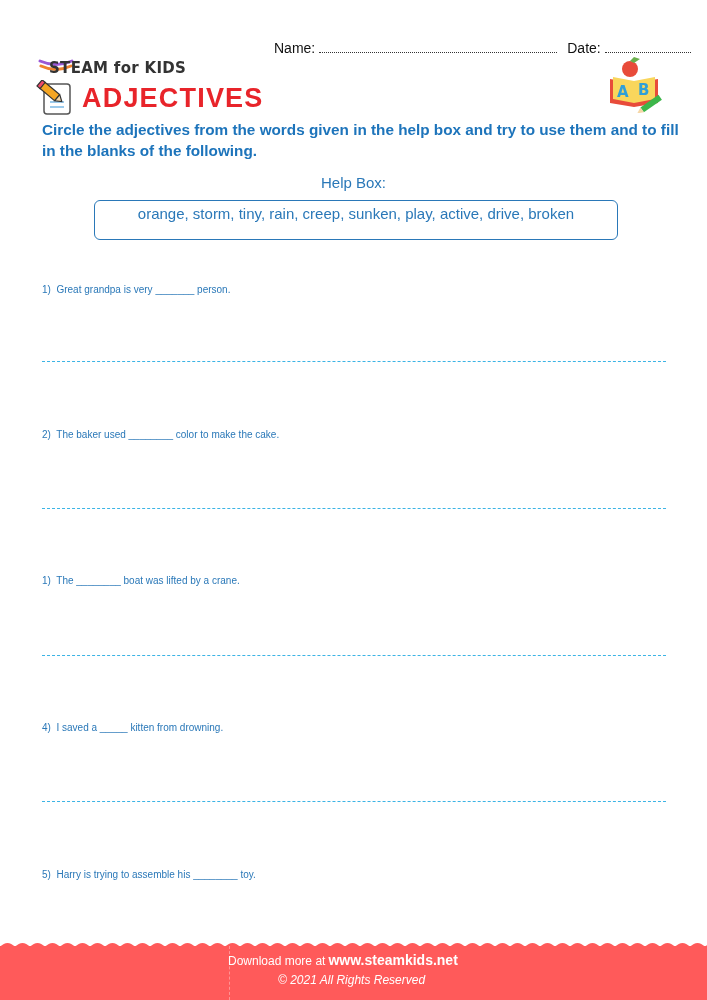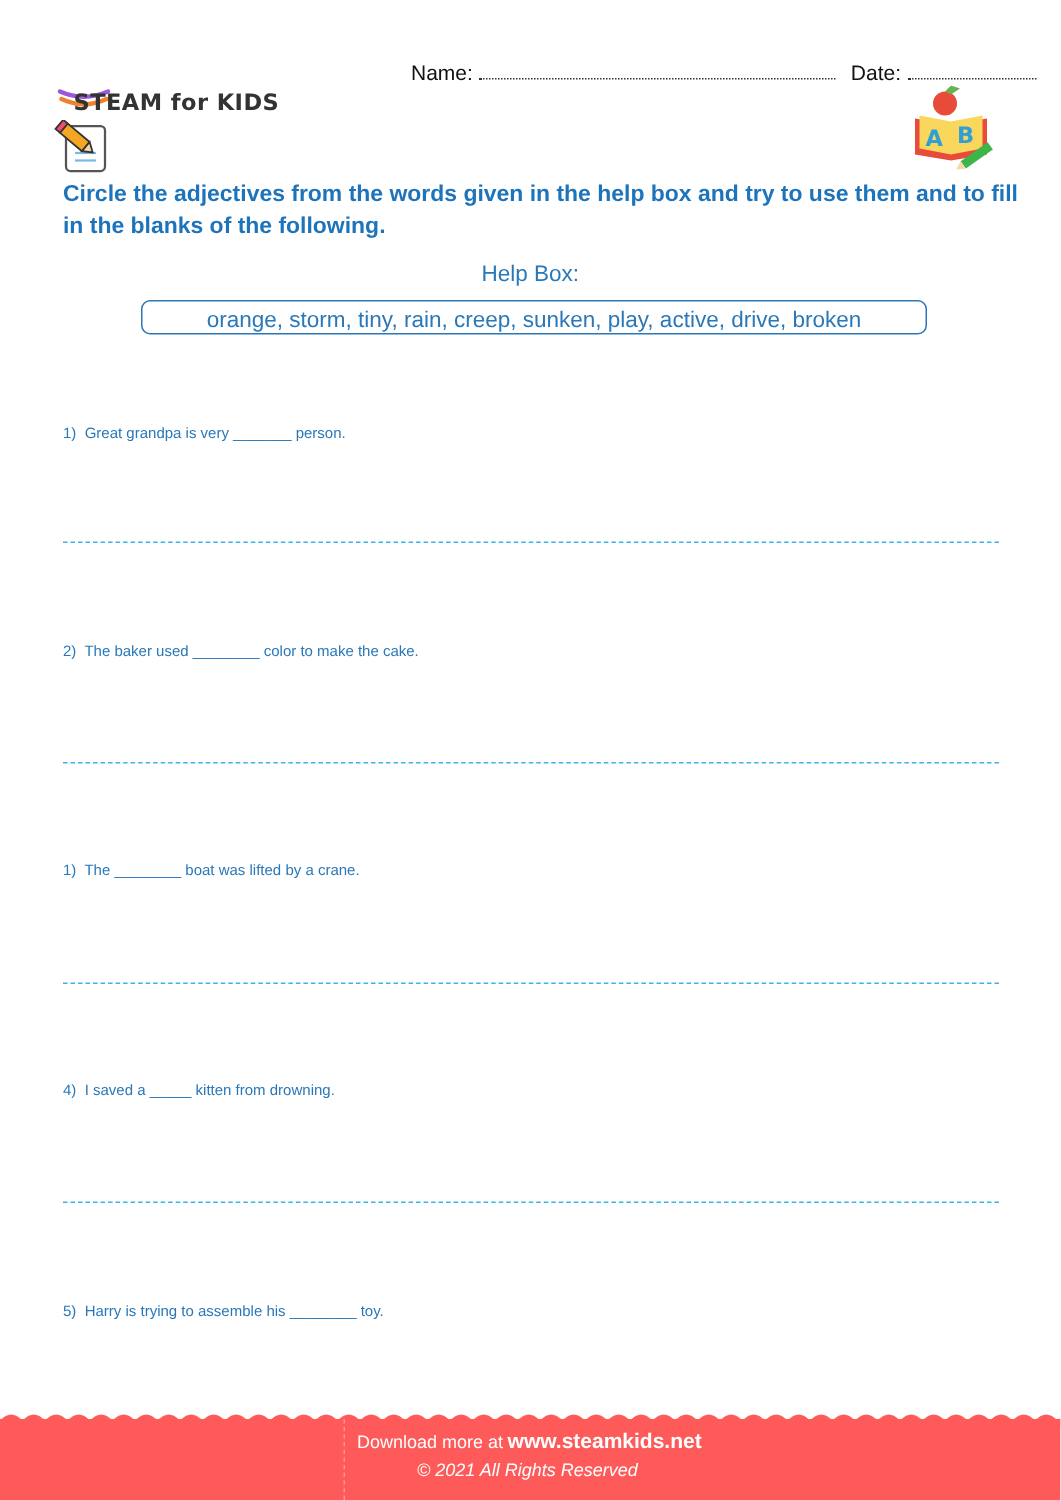--- a/index.html
+++ b/index.html
@@ -18,30 +18,30 @@
 
     .title-row { position: absolute; left: 36px; top: 80px; display: flex; align-items: center; }
     .title-icon { width: 38px; height: 36px; margin-right: 8px; }
     .title-text { font-family: "Liberation Sans", sans-serif; font-weight: bold; font-size: 27px; color: #e8242a; letter-spacing: 1.2px; }
 
     .book-icon { position: absolute; left: 604px; top: 57px; width: 62px; height: 56px; }
 
     .instructions { position: absolute; left: 42px; top: 119px; width: 640px; font-family: "Liberation Sans", sans-serif; font-weight: bold; font-size: 15.3px; line-height: 21px; color: #1d74bb; }
 
     .help-label { position: absolute; left: 0; width: 707px; top: 174px; text-align: center; font-size: 15px; color: #2a78b8; }
-    .help-box { position: absolute; left: 94px; top: 200px; width: 524px; height: 23px; border: 1.5px solid #2a78b8; border-radius: 6px; text-align: center; font-size: 15px; line-height: 26px; color: #2a78b8; }
+    .help-box { position: absolute; left: 94px; top: 200px; width: 524px; height: 40px; border: 1.5px solid #2a78b8; border-radius: 6px; text-align: center; font-size: 15px; line-height: 26px; color: #2a78b8; }
 
     .question { position: absolute; left: 42px; font-size: 10px; color: #2a78b8; white-space: pre; }
     .answer-line { position: absolute; left: 42px; width: 624px; border-top: 1.5px dashed #3cb4e5; }
 
     .footer { position: absolute; left: 0; top: 940px; width: 707px; height: 60px; }
     .footer-bg { position: absolute; left: 0; top: 6px; width: 707px; height: 54px; background: #ff5a5a; }
     .scallops { position: absolute; left: 0; top: 0; width: 707px; height: 12px; }
     .footer-divider { position: absolute; left: 229px; top: 6px; height: 54px; border-left: 1px dashed rgba(255,255,255,0.35); }
-    .footer-line1 { position: absolute; left: 238px; top: 12px; color: #fff; font-size: 12px; white-space: nowrap; }
+    .footer-line1 { position: absolute; left: 228px; top: 12px; color: #fff; font-size: 12px; white-space: nowrap; }
     .footer-line1 .url { font-weight: bold; font-size: 14px; margin-left: 3px; }
     .footer-line2 { position: absolute; left: 278px; top: 33px; color: #fff; font-size: 12px; font-style: italic; white-space: nowrap; }
   </style>
 </head>
 <body>
 
 <div class="logo">
   <svg class="logo-smile" viewBox="0 0 40 14">
     <path d="M2 3 Q18 10 34 3" stroke="#9b59d6" stroke-width="3" fill="none" stroke-linecap="round"></path>
     <path d="M3 8 Q18 15 33 8" stroke="#f0822d" stroke-width="3" fill="none" stroke-linecap="round"></path>
@@ -60,20 +60,21 @@
   <svg class="title-icon" viewBox="0 0 38 36">
     <rect x="8" y="4" width="26" height="30" rx="3" fill="#fff" stroke="#555" stroke-width="1.5"></rect>
     <line x1="14" y1="22" x2="28" y2="22" stroke="#7ab8e6" stroke-width="1.5"></line>
     <line x1="14" y1="27" x2="28" y2="27" stroke="#7ab8e6" stroke-width="1.5"></line>
     <g transform="rotate(40 12 10)">
       <rect x="4" y="6" width="20" height="8" rx="1" fill="#f5a623" stroke="#333" stroke-width="1.2"></rect>
       <rect x="1" y="6" width="4" height="8" fill="#ef4b6b" stroke="#333" stroke-width="1.2"></rect>
       <polygon points="24,6 30,10 24,14" fill="#f6d7a7" stroke="#333" stroke-width="1.2"></polygon>
     </g>
   </svg>
+  <span class="title-text">ADJECTIVES</span>
 </div>
 
 <svg class="book-icon" viewBox="0 0 62 56">
   <circle cx="26" cy="12" r="8" fill="#e84b3a"></circle>
   <path d="M26 4 L30 0 L36 2 L30 6 Z" fill="#6ab04c"></path>
   <path d="M6 22 L30 26 L54 22 L54 46 L30 50 L6 46 Z" fill="#e84b3a"></path>
   <path d="M9 20 L30 24 L30 46 L9 42 Z" fill="#f9d65c"></path>
   <path d="M30 24 L51 20 L51 42 L30 46 Z" fill="#f9d65c"></path>
   <text x="13" y="40" font-family="DejaVu Sans, sans-serif" font-weight="bold" font-size="15" fill="#2f9fd8">A</text>
   <text x="34" y="38" font-family="DejaVu Sans, sans-serif" font-weight="bold" font-size="15" fill="#2f9fd8">B</text>

